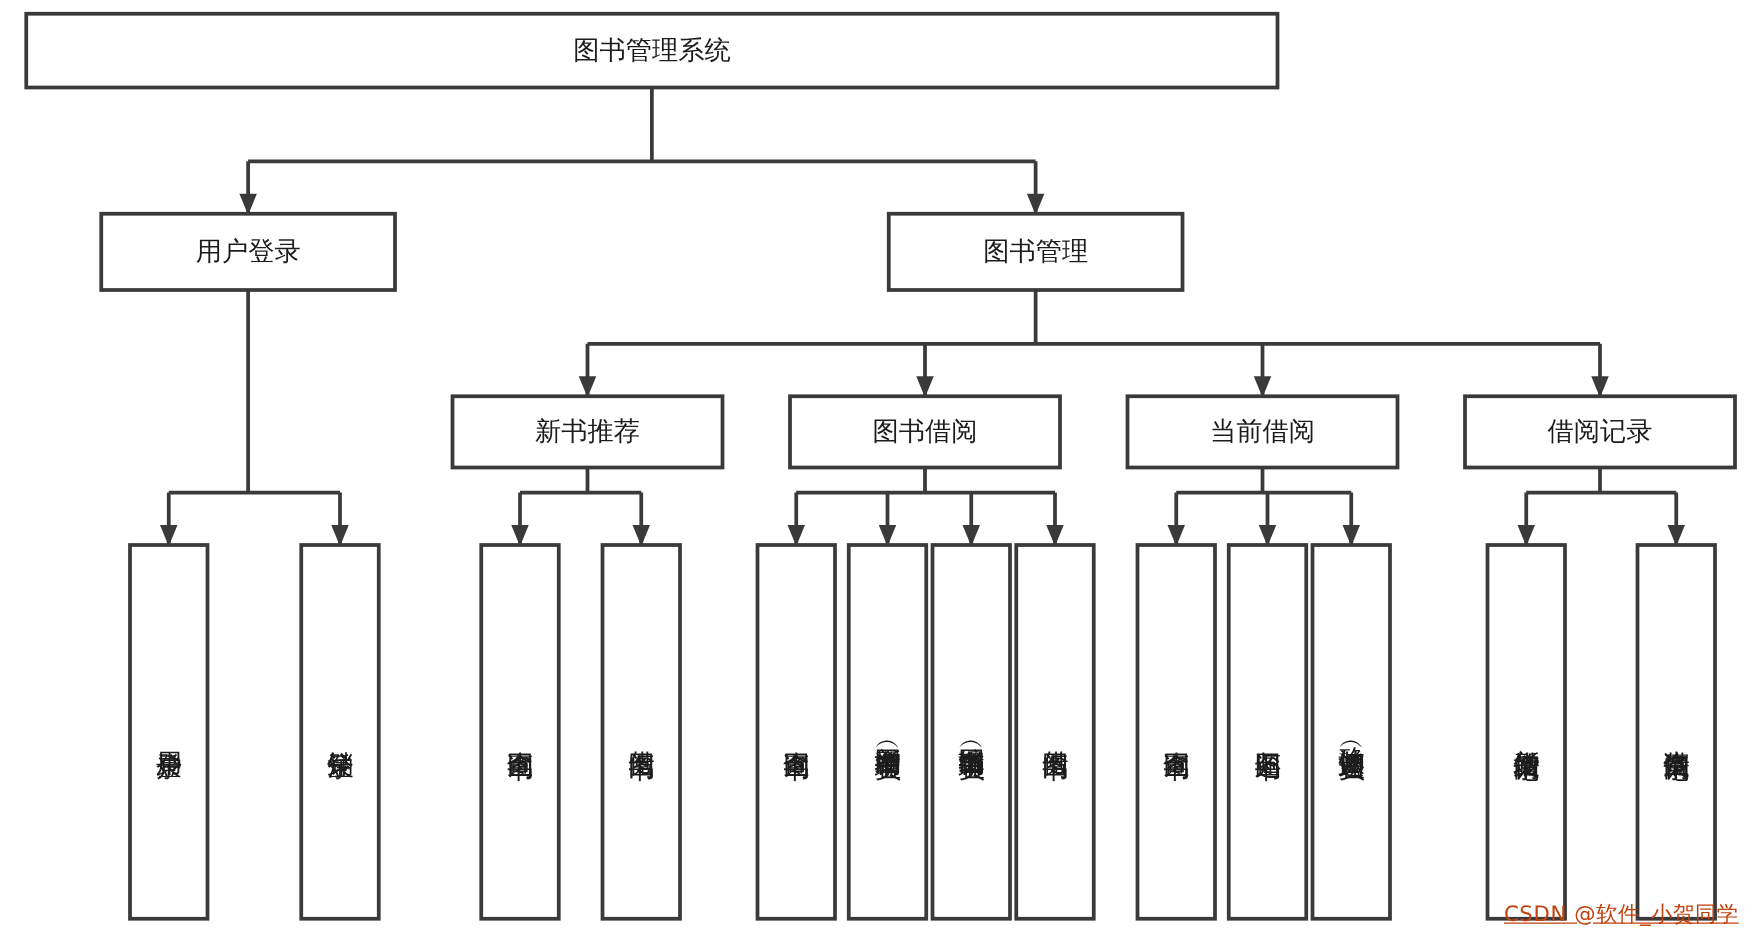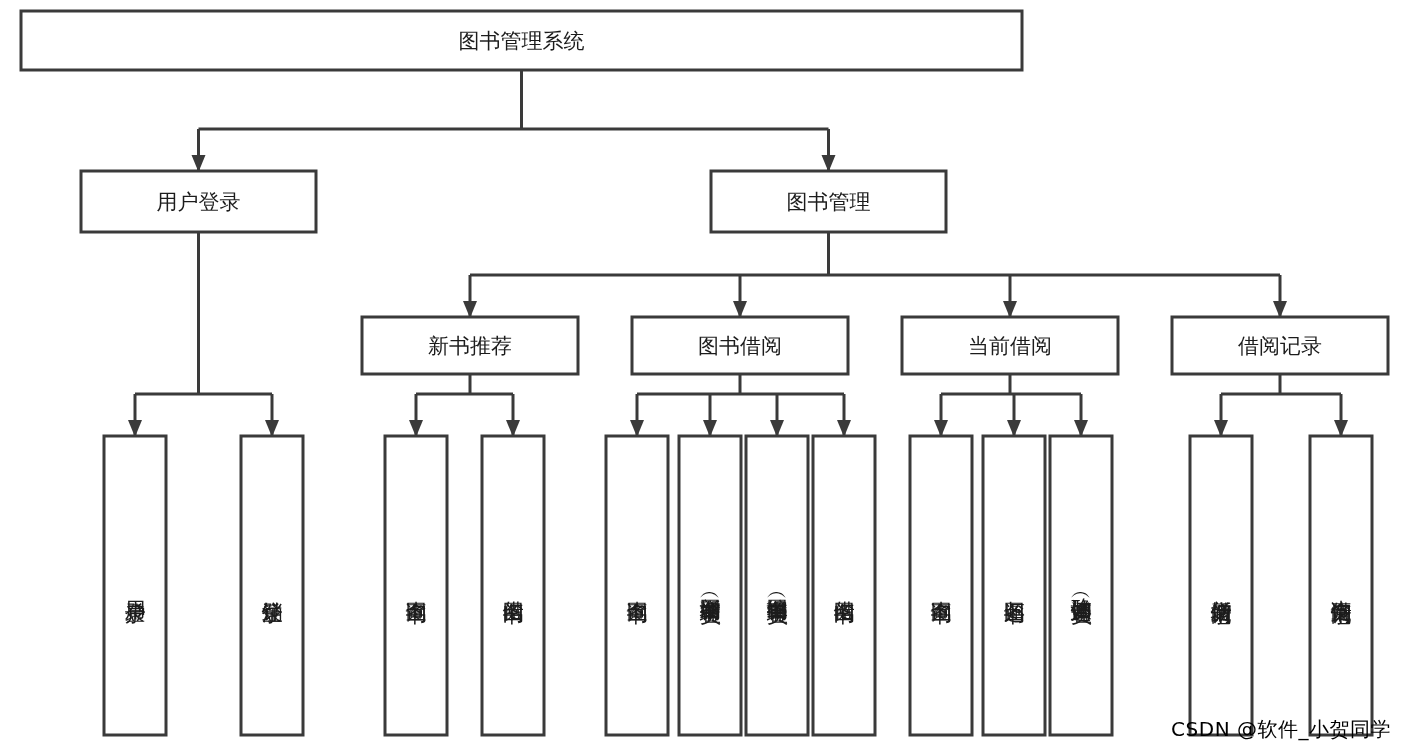--- a/index.html
+++ b/index.html
@@ -63,24 +63,25 @@
     text-orientation: upright;
     letter-spacing: 1px;
     white-space: pre;
     pointer-events: none;
   }
   #watermark {
     position: absolute;
     right: 14px;
     bottom: 4px;
     font-family: "DejaVu Sans", "Liberation Sans", sans-serif;
-    font-size: 20px;
-    color: #000000;
+    font-size: 17px;
+    color: #c2410c;
     letter-spacing: 0.5px;
     user-select: none;
+    text-decoration: underline;
   }
 </style>
 </head>
 <body>
 
 <div id="diagram-root">
 
   <svg id="tree-svg" viewBox="0 0 1405 747">
     <g id="connectors-layer">
         <line x1="521.5" y1="70" x2="521.5" y2="129" class="connector"></line>

